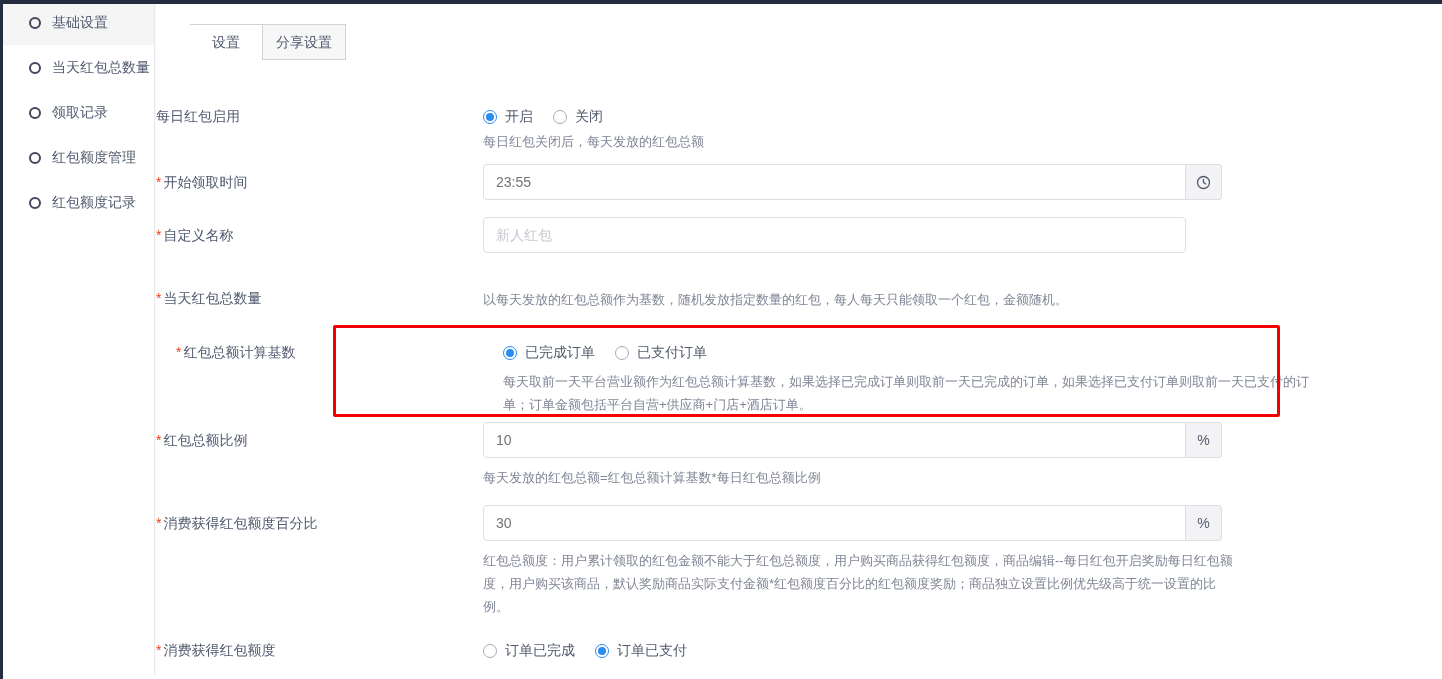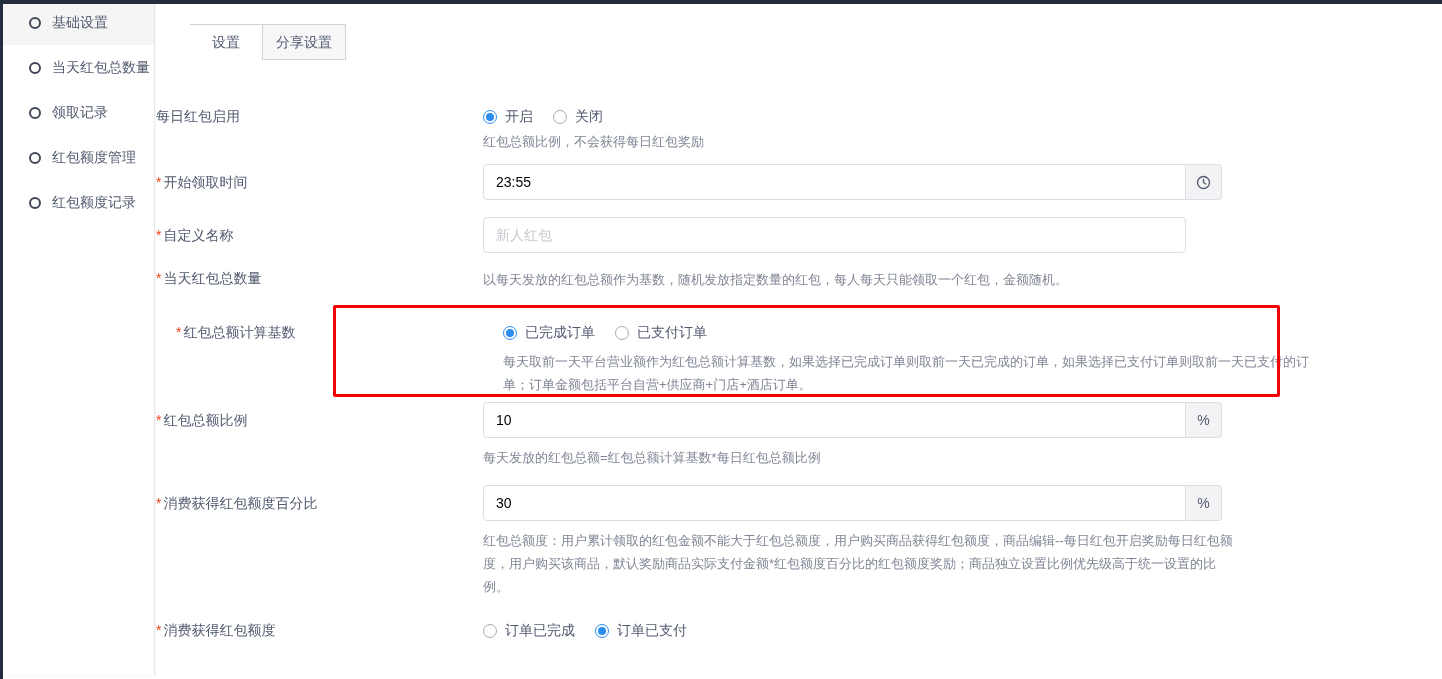--- a/index.html
+++ b/index.html
@@ -35,33 +35,33 @@
   .radio-option { display:flex; align-items:center; margin-right:20px; cursor:pointer; }
   .radio { width:14px; height:14px; border:1px solid #a5abb5; border-radius:50%; background:#fff;
     display:inline-flex; align-items:center; justify-content:center; margin-right:8px; flex:0 0 auto; }
   .radio.checked { border-color:#2d8cf0; }
   .radio.checked .dot { width:8px; height:8px; border-radius:50%; background:#2d8cf0; }
   .radio-text { color:#515a6e; font-size:14px; }
 
   .input-group { display:flex; width:739px; }
   .input-group.no-addon { width:703px; }
   .text-input { flex:1; height:36px; border:1px solid #dcdee2; border-radius:4px; padding:0 12px;
-    font-size:14px; color:#000000; outline:none; font-family:inherit; background:#fff; min-width:0; }
+    font-size:14px; color:#737373; outline:none; font-family:inherit; background:#fff; min-width:0; }
   .text-input::placeholder { color:#c5c8ce; }
   .with-addon .text-input { border-radius:4px 0 0 4px; }
   .addon { width:36px; height:36px; background:#f3f3f5; border:1px solid #dcdee2; border-left:none;
     border-radius:0 4px 4px 0; display:flex; align-items:center; justify-content:center;
     color:#515a6e; font-size:14px; flex:0 0 auto; }
 
   .helper { margin-top:8px; font-size:13px; color:#808695; line-height:23px; }
   .helper.tight { margin-top:6px; line-height:20px; }
   .helper.w-row5 { max-width:808px; }
   .helper.w-row7 { max-width:758px; }
 
-  .mb-r1 { margin-bottom:12px; } .mb-r2 { margin-bottom:17px;border-radius:9px; } .mb-r3 { margin-bottom:7px; }
+  .mb-r1 { margin-bottom:12px; } .mb-r2 { margin-bottom:17px;border-radius:9px; } .mb-r3 { margin-bottom:27px; }
   .mb-r4 { margin-bottom:26px; } .mb-r5 { margin-bottom:6px;padding-left:20px; }  .mb-r6 { margin-bottom:16px; }
   .mb-r7 { margin-bottom:22px; }
 
   .red-annotation { position:absolute; left:177px; top:-17px; width:947px; height:92px;
     border:3px solid #f40000; border-radius:2px; pointer-events:none; z-index:4; }
 </style>
 </head>
 <body>
 
 <div class="topbar"></div>
@@ -111,21 +111,21 @@
               </span>
             <span class="radio-text">开启</span>
           </label>
           <label class="radio-option">
             <span class="radio">
                 <span class="dot"></span>
               </span>
             <span class="radio-text">关闭</span>
           </label>
         </div>
-        <div class="helper tight">红包总额比例，不会获得每日红包奖励</div>
+        <div class="helper tight">每日红包关闭后，每天发放的红包总额</div>
       </div>
     </div>
 
     <div class="form-row mb-r2">
       <div class="form-label lh-input">
         <span class="req">*</span><span>开始领取时间</span>
       </div>
       <div class="form-control">
         <div class="input-group with-addon">
           <input class="text-input" type="text" value="23:55" style="">

